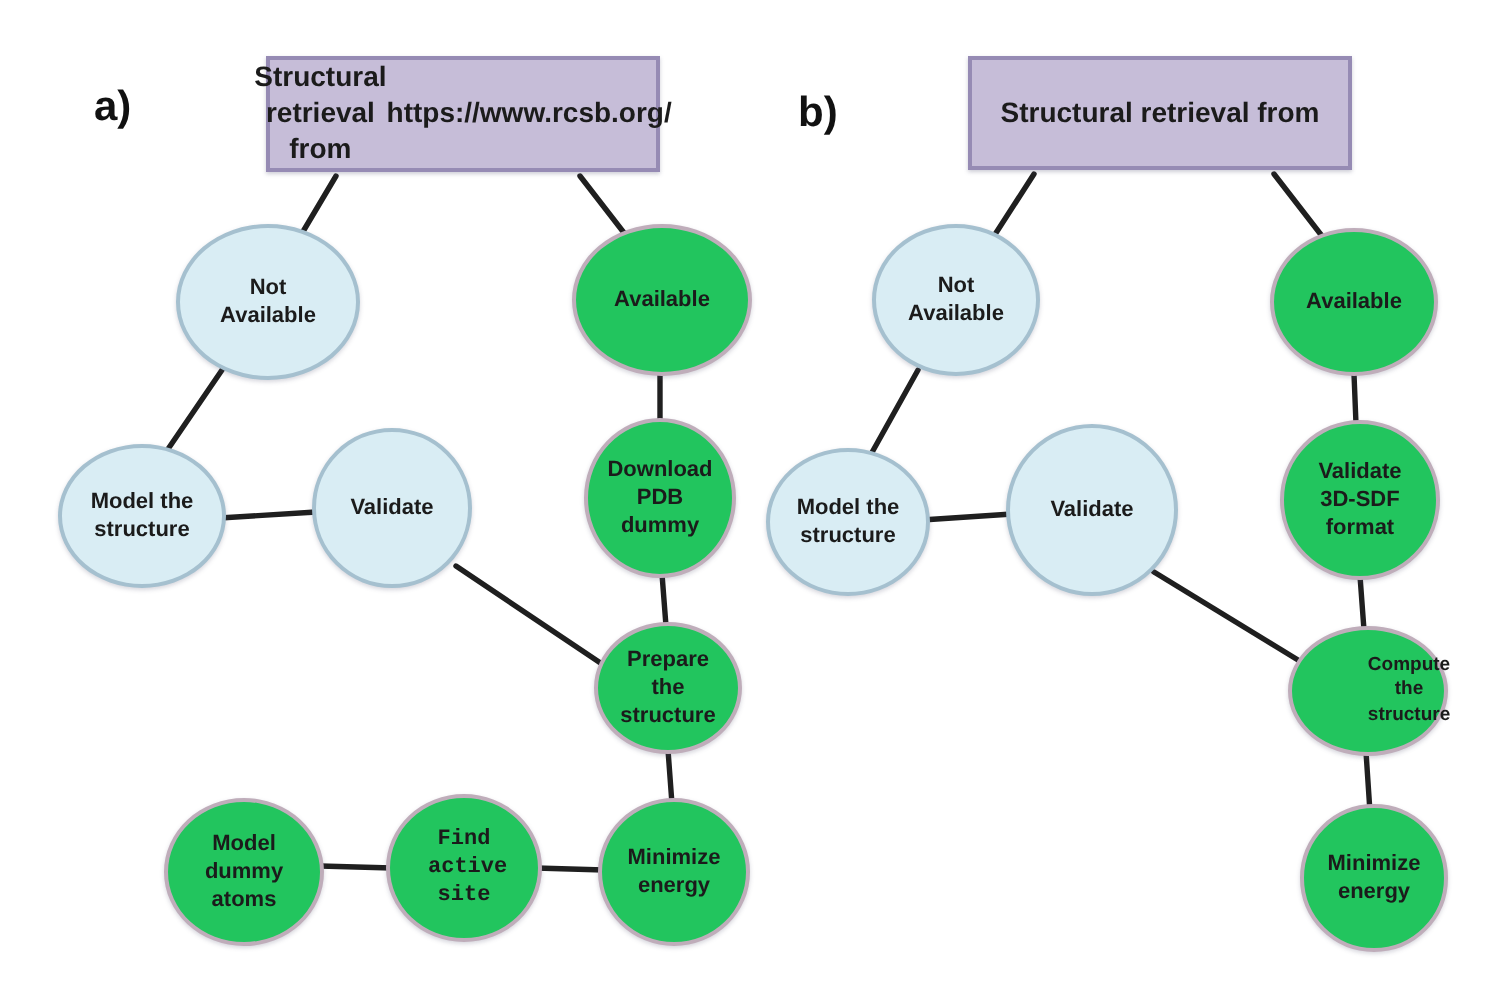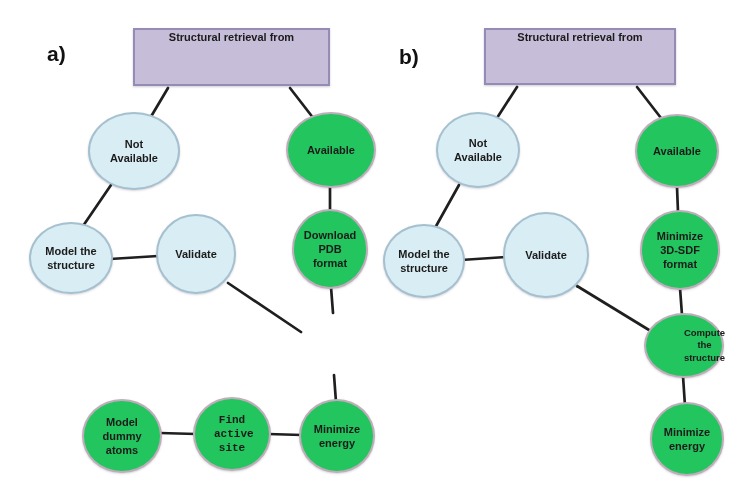--- a/index.html
+++ b/index.html
@@ -14,21 +14,21 @@
   .node{
     position:absolute;z-index:1;display:flex;align-items:center;justify-content:center;
     text-align:center;font-size:11px;font-weight:600;line-height:1.28;color:#1b1b1b;
     box-sizing:border-box;
   }
   .ellipse{border-radius:50%;box-shadow:0 1px 2px rgba(90,90,120,0.25);}
   .c-blue{background:#d9edf4;border:2px solid #a5c0cf;}
   .c-pink{background:#22c55e;border:2px solid #bfadba;}
   .rect{
     background:#c6bdd8;border:2px solid #968bb4;box-shadow:0 1px 2px rgba(90,90,120,0.3);
-    flex-direction:column;font-size:11px;justify-content:space-between;
+    flex-direction:row;font-size:14px;
   }
   .lbl{display:block;}
 </style>
 </head>
 <body>
 
 <div class="canvas">
 
   <svg class="wires" width="750" height="499" viewBox="0 0 750 499">
     <g stroke="#1f1f1f" stroke-width="2.7" stroke-linecap="round">
@@ -52,42 +52,46 @@
       <line x1="677" y1="187" x2="678" y2="212"></line>
       <line x1="680" y1="288" x2="682" y2="315"></line>
       <line x1="683" y1="376" x2="685" y2="406"></line>
     </g>
   </svg>
 
   <div class="fig-label" style="left:47px;top:42px;">a)</div>
 
   <div class="node rect" style="left:133px;top:28px;width:197px;height:58px;">
     <span class="lbl">Structural retrieval from</span>
+    <span class="lbl">https://www.rcsb.org/</span>
   </div>
 
   <div class="node ellipse c-blue" style="left:88px;top:112px;width:92px;height:78px;">
     <span class="lbl" style="width:58px;">Not Available</span>
   </div>
 
   <div class="node ellipse c-pink" style="left:286px;top:112px;width:90px;height:76px;">
     <span class="lbl" style="width:62px;">Available</span>
   </div>
 
   <div class="node ellipse c-blue" style="left:29px;top:222px;width:84px;height:72px;">
     <span class="lbl" style="width:62px;">Model the structure</span>
   </div>
 
   <div class="node ellipse c-blue" style="left:156px;top:214px;width:80px;height:80px;">
     <span class="lbl" style="width:60px;">Validate</span>
   </div>
 
   <div class="node ellipse c-pink" style="left:292px;top:209px;width:76px;height:80px;">
-    <span class="lbl" style="width:58px;">Download PDB format</span>
+    <span class="lbl" style="width:58px;">Download PDB dummy</span>
   </div>
 
+  <div class="node ellipse c-pink" style="left:297px;top:311px;width:74px;height:66px;">
+    <span class="lbl" style="width:52px;">Prepare the structure</span>
+  </div>
 
   <div class="node ellipse c-pink" style="left:82px;top:399px;width:80px;height:74px;">
     <span class="lbl" style="width:44px;">Model dummy atoms</span>
   </div>
 
   <div class="node ellipse c-pink" style="left:193px;top:397px;width:78px;height:74px;font-family:Liberation Mono, monospace;">
     <span class="lbl" style="width:36px;">Find active site</span>
   </div>
 
   <div class="node ellipse c-pink" style="left:299px;top:399px;width:76px;height:74px;">
@@ -110,21 +114,21 @@
 
   <div class="node ellipse c-blue" style="left:383px;top:224px;width:82px;height:74px;">
     <span class="lbl" style="width:62px;">Model the structure</span>
   </div>
 
   <div class="node ellipse c-blue" style="left:503px;top:212px;width:86px;height:86px;">
     <span class="lbl" style="width:60px;">Validate</span>
   </div>
 
   <div class="node ellipse c-pink" style="left:640px;top:210px;width:80px;height:80px;">
-    <span class="lbl" style="width:58px;">Minimize 3D-SDF format</span>
+    <span class="lbl" style="width:58px;">Validate 3D-SDF format</span>
   </div>
 
   <div class="node ellipse c-pink" style="left:644px;top:313px;width:80px;height:65px;font-size:9.5px;">
     <span class="lbl" style="width:48px;margin-left:41px;">Compute the structure</span>
   </div>
 
   <div class="node ellipse c-pink" style="left:650px;top:402px;width:74px;height:74px;">
     <span class="lbl" style="width:50px;">Minimize energy</span>
   </div>
 

